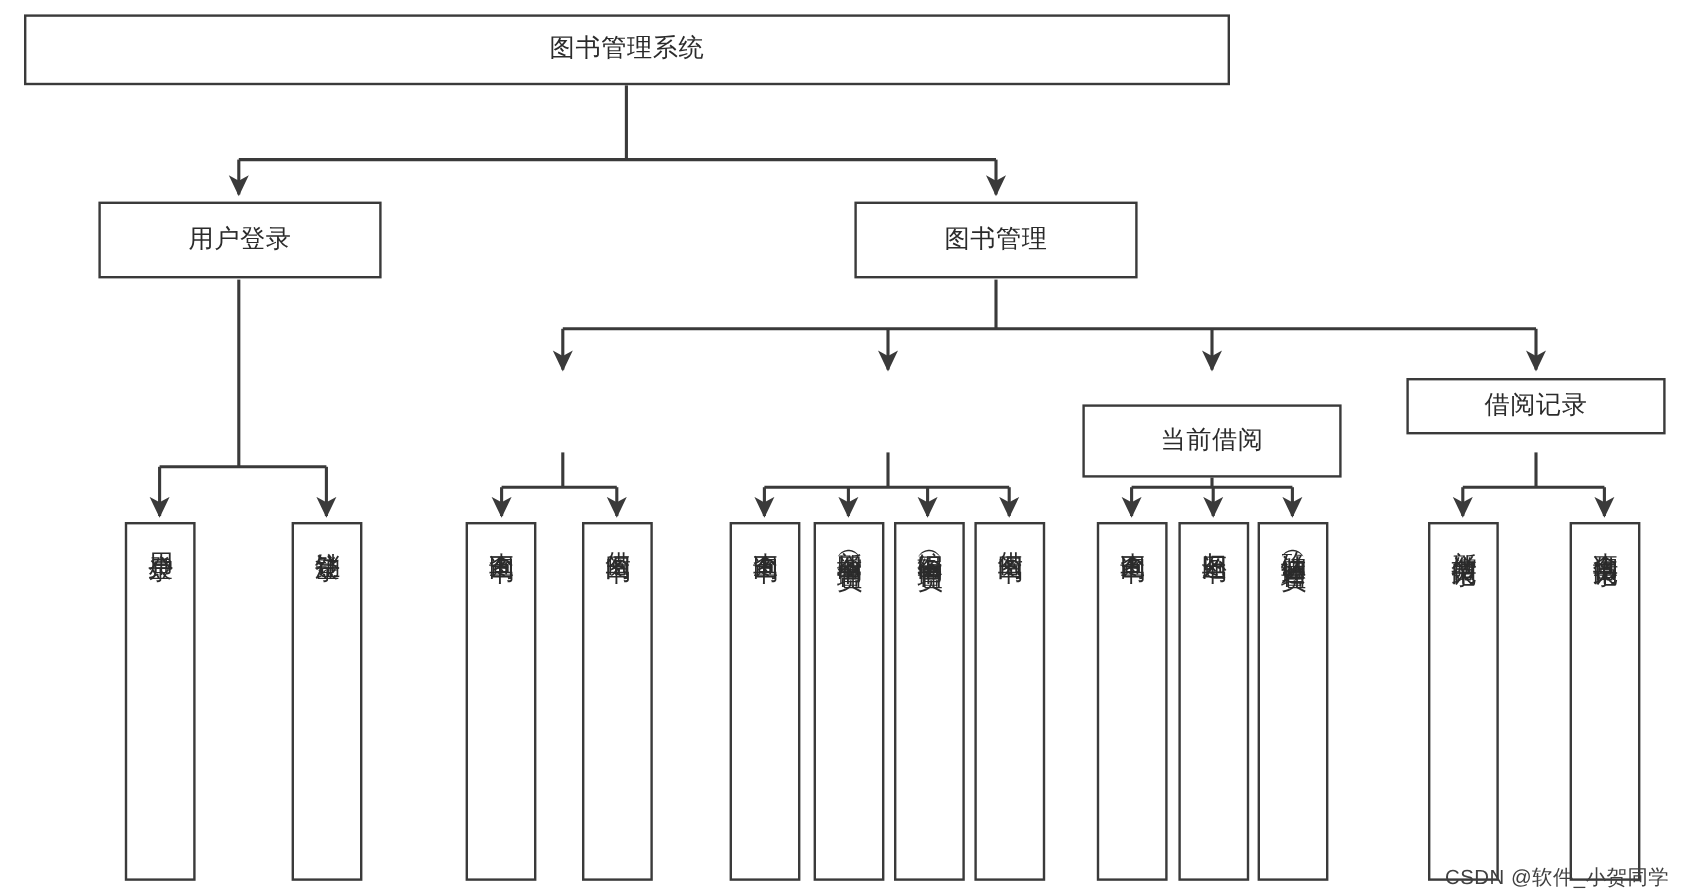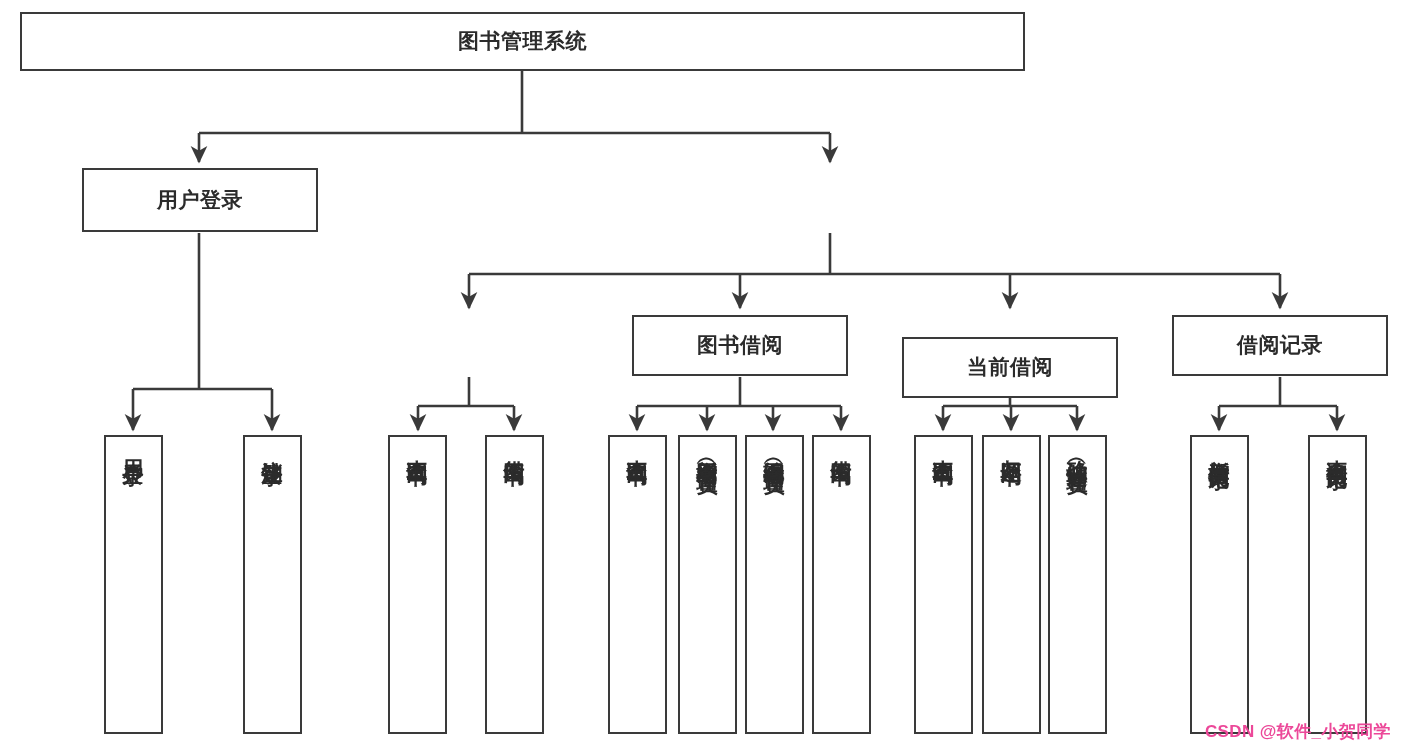--- a/index.html
+++ b/index.html
@@ -36,21 +36,20 @@
     align-items: center;
     justify-content: center;
     color: #2b2b2b;
     overflow: hidden;
   }
   .node .label {
     display: block;
     text-align: left;
     line-height: 1.18;
     letter-spacing: 0.5px;
-    font-weight: bold;
   }
   .node.horizontal .label {
     writing-mode: horizontal-tb;
     font-size: 21px;
   }
   .node.vertical {
     align-items: flex-start;
     justify-content: center;
     padding-top: 6px;
   }
@@ -60,25 +59,24 @@
     font-size: 21px;
     letter-spacing: 2px;
     line-height: 1.0;
     white-space: nowrap;
   }
   #watermark {
     position: absolute;
     right: 14px;
     bottom: 4px;
     font-size: 17px;
-    color: #ec4899;
+    color: #404040;
     letter-spacing: 0.4px;
     user-select: none;
     white-space: nowrap;
-    font-weight: bold;
   }
 </style>
 </head>
 <body>
 
 <div id="canvas">
 
   <svg id="edges" viewBox="0 0 1405 747" xmlns="http://www.w3.org/2000/svg">
     <defs>
       <marker id="arrow" viewBox="0 0 12 12" refX="10.5" refY="6" markerWidth="7" markerHeight="7" orient="auto-start-reverse">
@@ -131,31 +129,31 @@
   </svg>
 
   <div class="node horizontal" style="left:20px; top:12px; width:1005px; height:59px;">
     <span class="label">图书管理系统</span>
   </div>
 
   <div class="node horizontal" style="left:82px; top:168px; width:236px; height:64px;">
     <span class="label">用户登录</span>
   </div>
 
-
-
-  <div class="node horizontal" style="left:632px; top:315px; width:216px; height:61px;">
-    <span class="label">图书借阅</span>
-  </div>
+  <div class="node horizontal" style="left:712px; top:168px; width:236px; height:64px;">
+    <span class="label">图书管理</span>
+  </div>
+
+
 
   <div class="node horizontal" style="left:902px; top:315px; width:216px; height:61px;margin-top:22px;">
     <span class="label">当前借阅</span>
   </div>
 
-  <div class="node horizontal" style="left:1172px; top:315px; width:216px; height:61px;">
+  <div class="node horizontal" style="left:1172px; top:315px; width:216px; height:47px;">
     <span class="label">借阅记录</span>
   </div>
 
   <div class="node vertical" style="left:104px; top:435px; width:59px; height:299px;">
     <span class="label">用户登录</span>
   </div>
 
   <div class="node vertical" style="left:243px; top:435px; width:59px; height:299px;">
     <span class="label">注销登录</span>
   </div>

